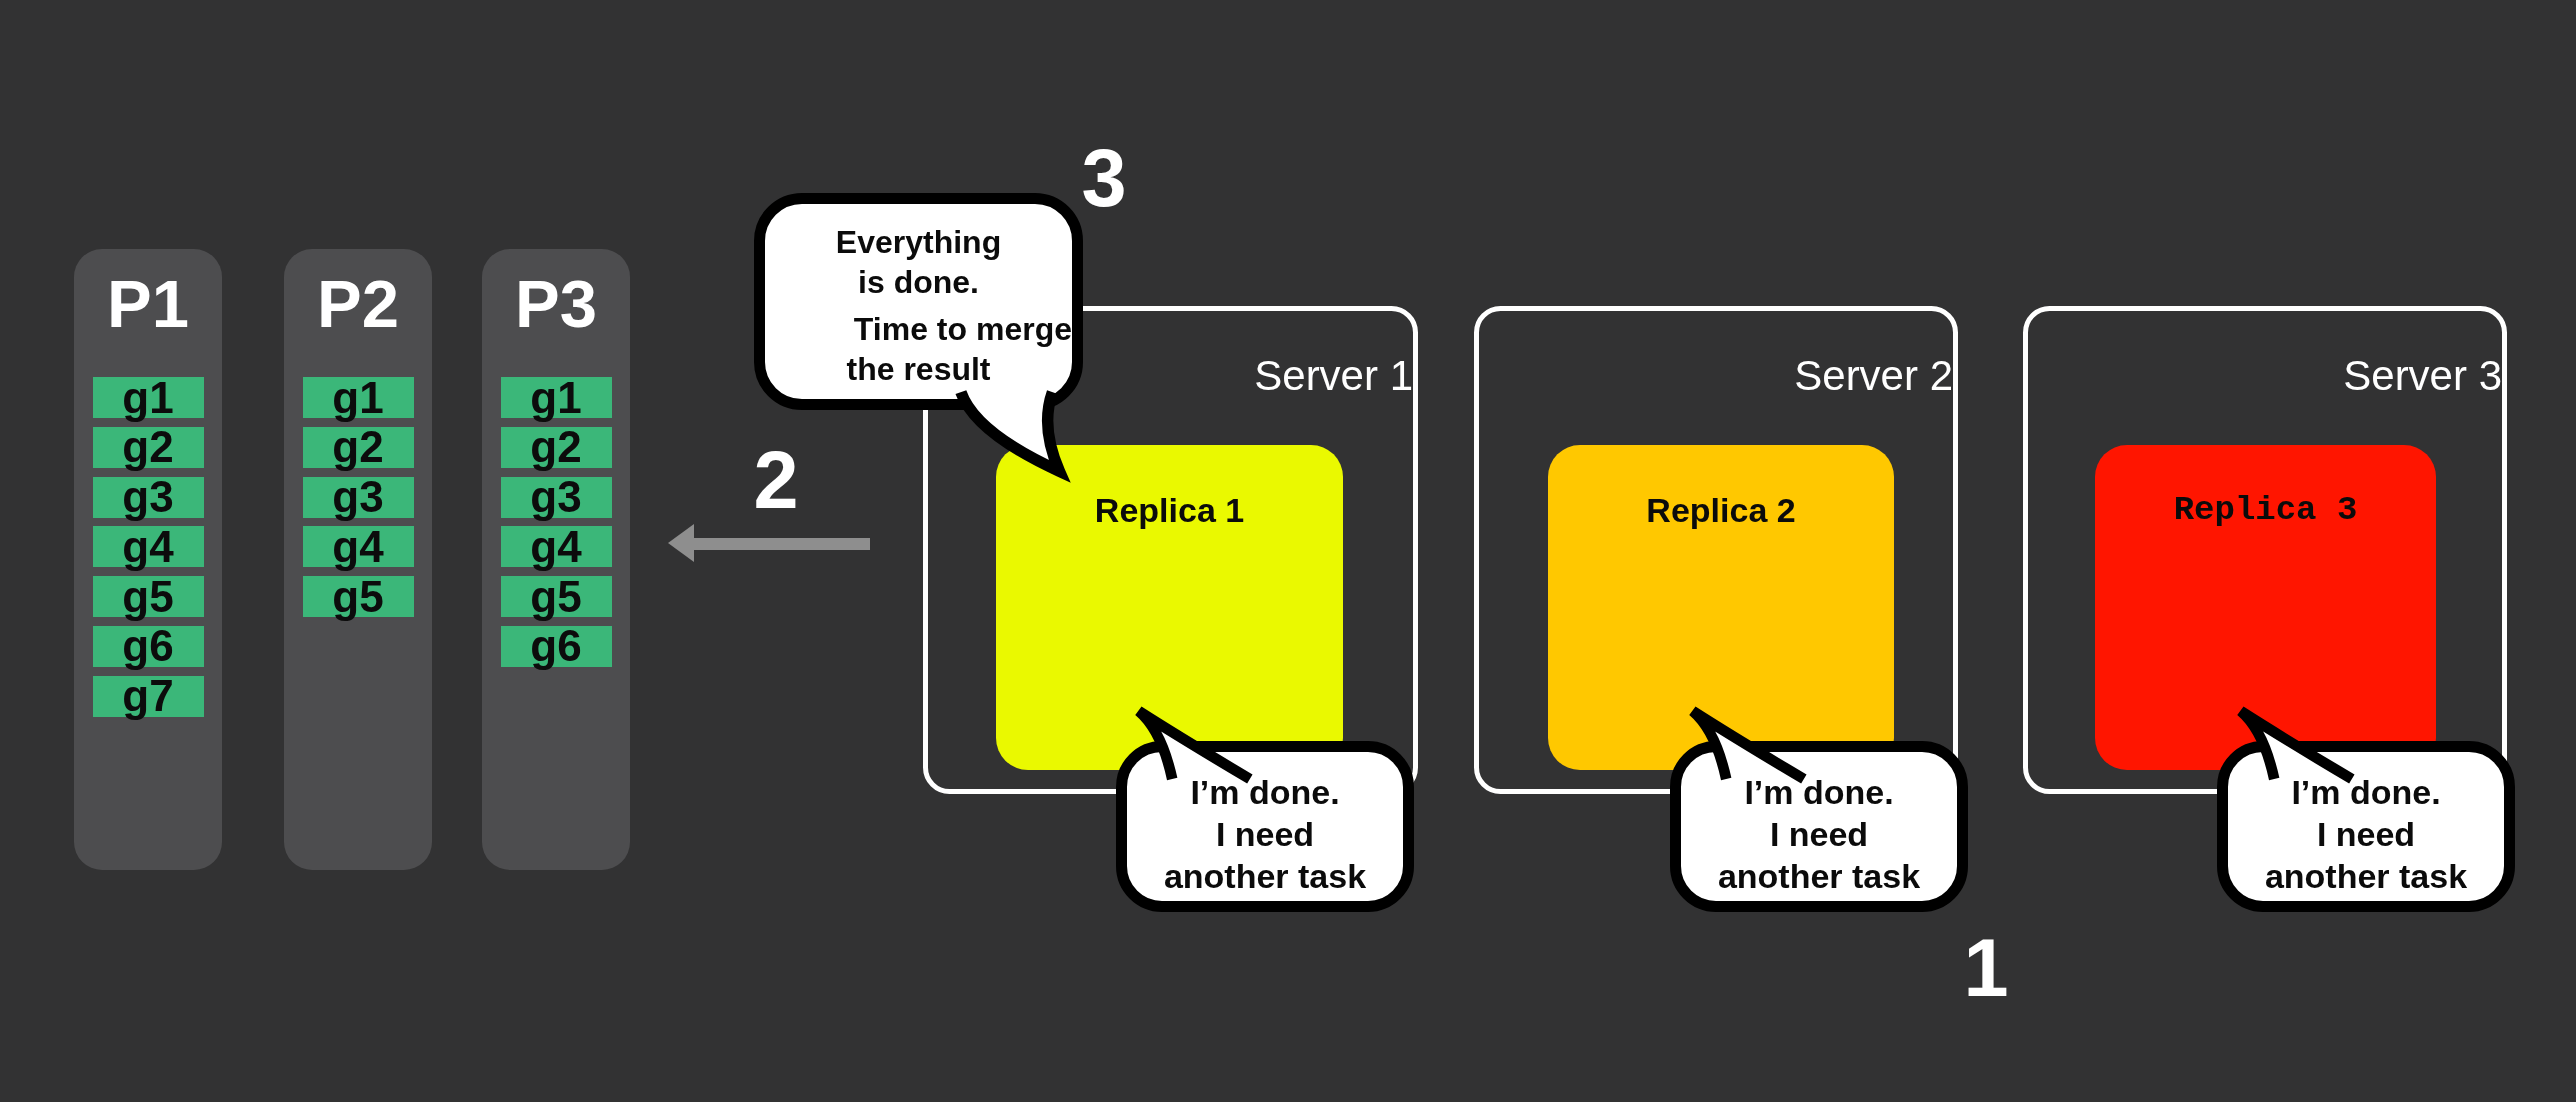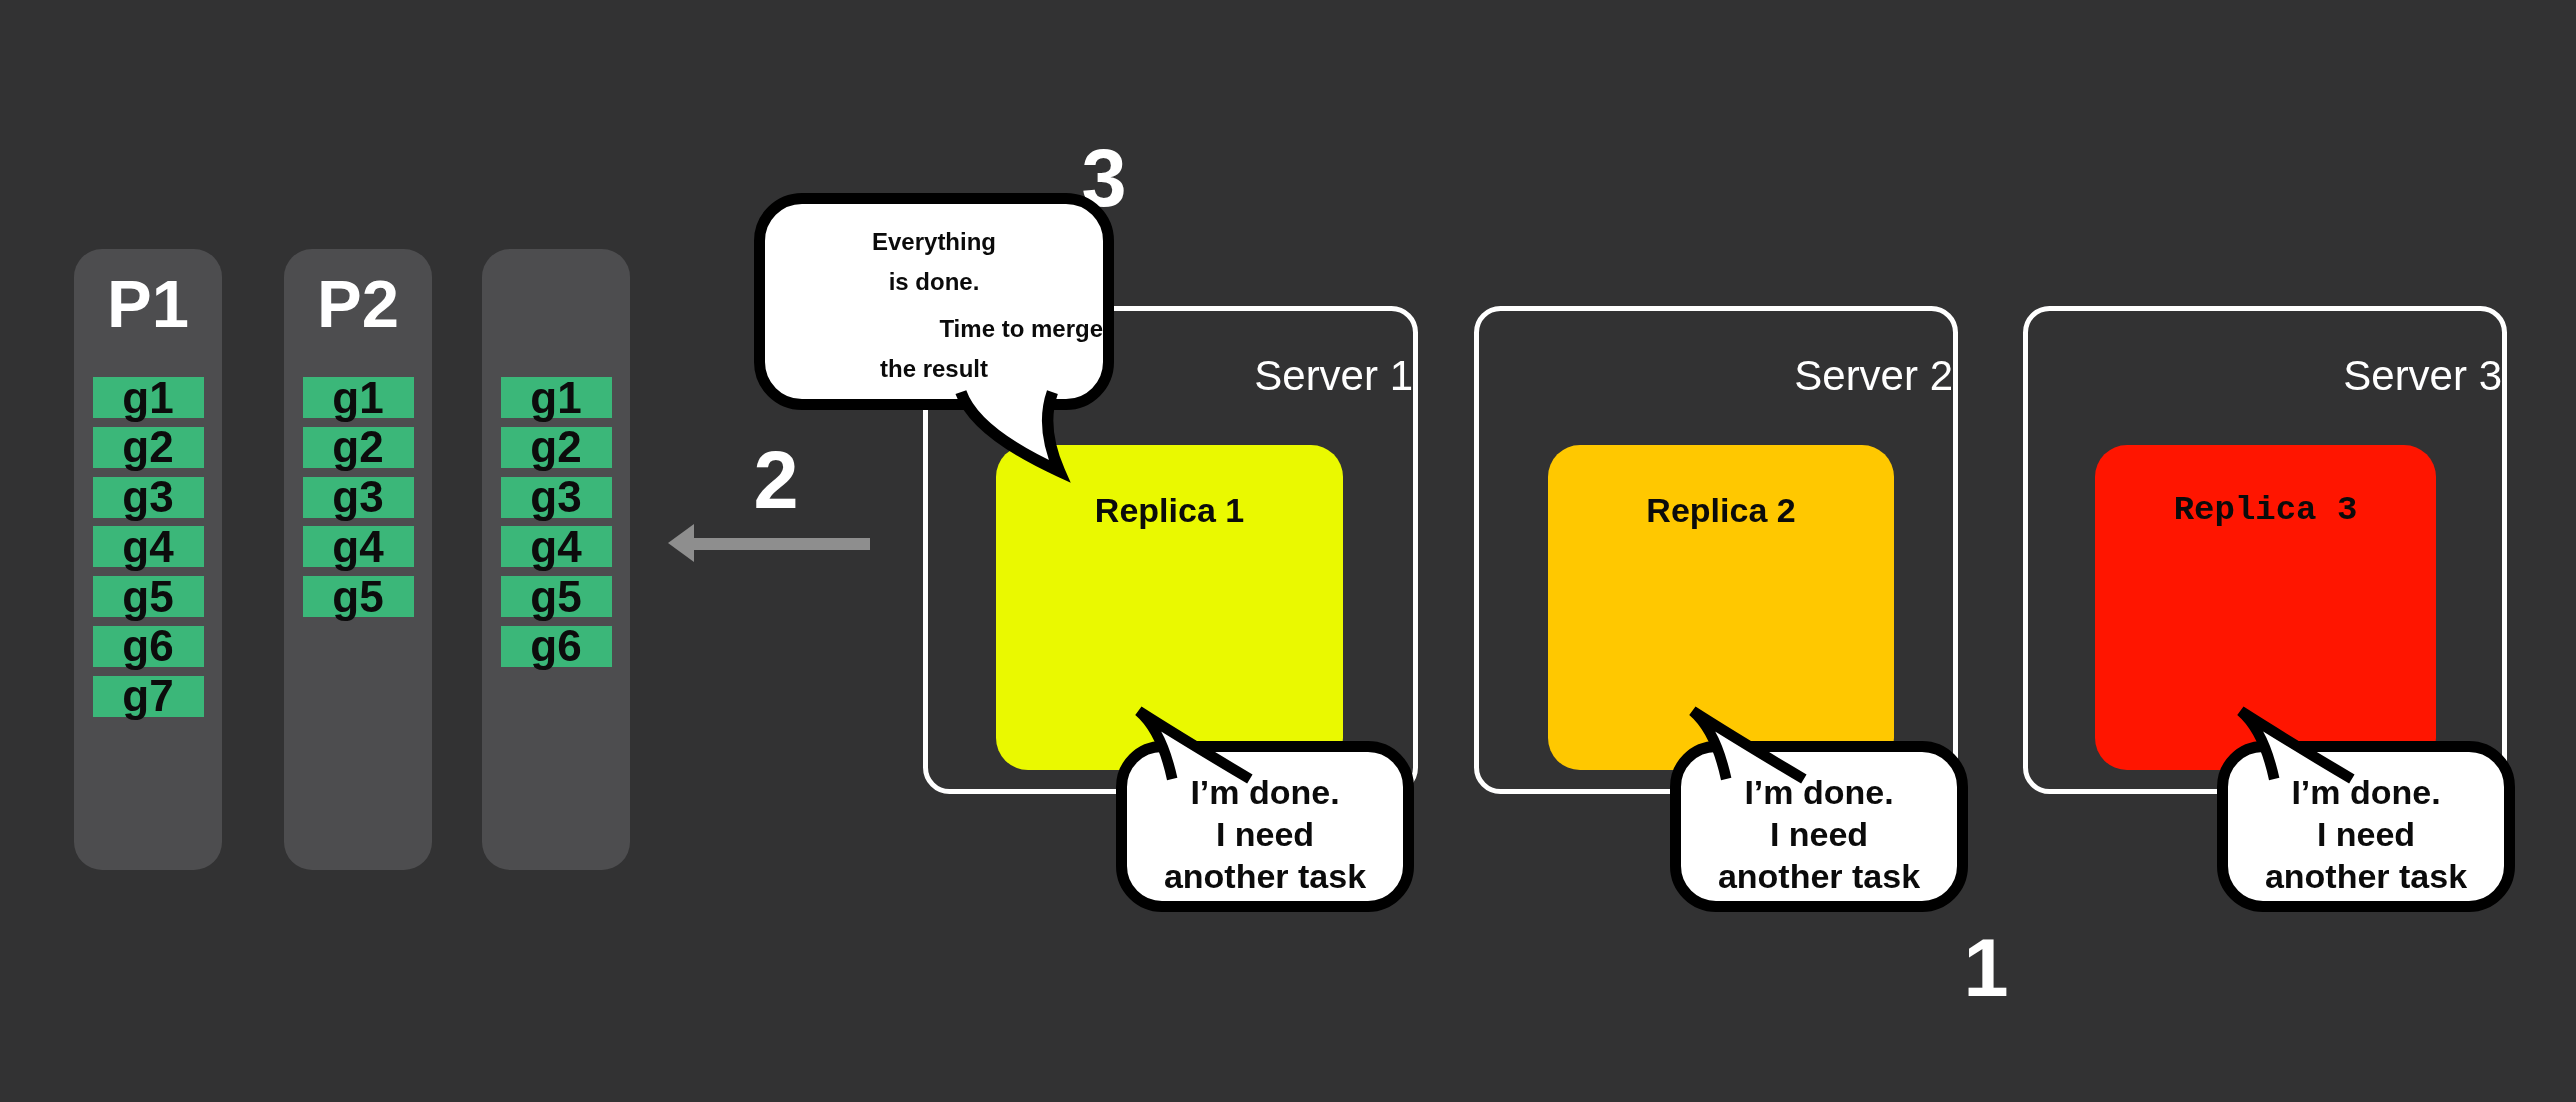--- a/index.html
+++ b/index.html
@@ -26,22 +26,22 @@
   .server-box{position:absolute;top:306px;height:488px;border:5.3px solid #ffffff;border-radius:26.5px;box-sizing:border-box;}
   .server-title{margin-top:41px;text-align:right;font-size:42px;font-weight:500;color:#ffffff;}
 
   
   .replica{position:absolute;top:445px;height:325px;border-radius:32px;z-index:1;}
   .replica-title{margin-top:46px;text-align:center;font-size:34px;font-weight:bold;color:#0b0b0b;}
 
   
   .bubble{position:absolute;background:#ffffff;border:11.5px solid #000000;box-sizing:border-box;z-index:5;
           color:#0b0b0b;font-weight:bold;text-align:center;}
-  .merge-bubble{left:754px;top:193px;width:360px;height:217px;border-radius:48px;
-                font-size:24px;line-height:40px;padding-top:17.7px;}
+  .merge-bubble{left:754px;top:193px;width:329px;height:217px;border-radius:48px;
+                font-size:32px;line-height:40px;padding-top:17.7px;}
   .done-bubble{top:741px;width:298px;height:171px;border-radius:46px;
                font-size:34px;line-height:42px;padding-top:19.4px;}
   .para-gap{margin-top:7px;text-align:right;}
   .tail{position:absolute;z-index:6;overflow:visible;}
 </style>
 </head>
 <body>
 
 <div id="canvas">
 
@@ -61,20 +61,21 @@
     <div class="pcol-title">P2</div>
     <div class="task-stack">
         <div class="task-cell">g1</div>
         <div class="task-cell">g2</div>
         <div class="task-cell">g3</div>
         <div class="task-cell">g4</div>
         <div class="task-cell">g5</div>
       </div>
   </div>
   <div class="pcol" style="left:482px">
+    <div class="pcol-title">P3</div>
     <div class="task-stack">
         <div class="task-cell">g1</div>
         <div class="task-cell">g2</div>
         <div class="task-cell">g3</div>
         <div class="task-cell">g4</div>
         <div class="task-cell">g5</div>
         <div class="task-cell">g6</div>
       </div>
   </div>
 

